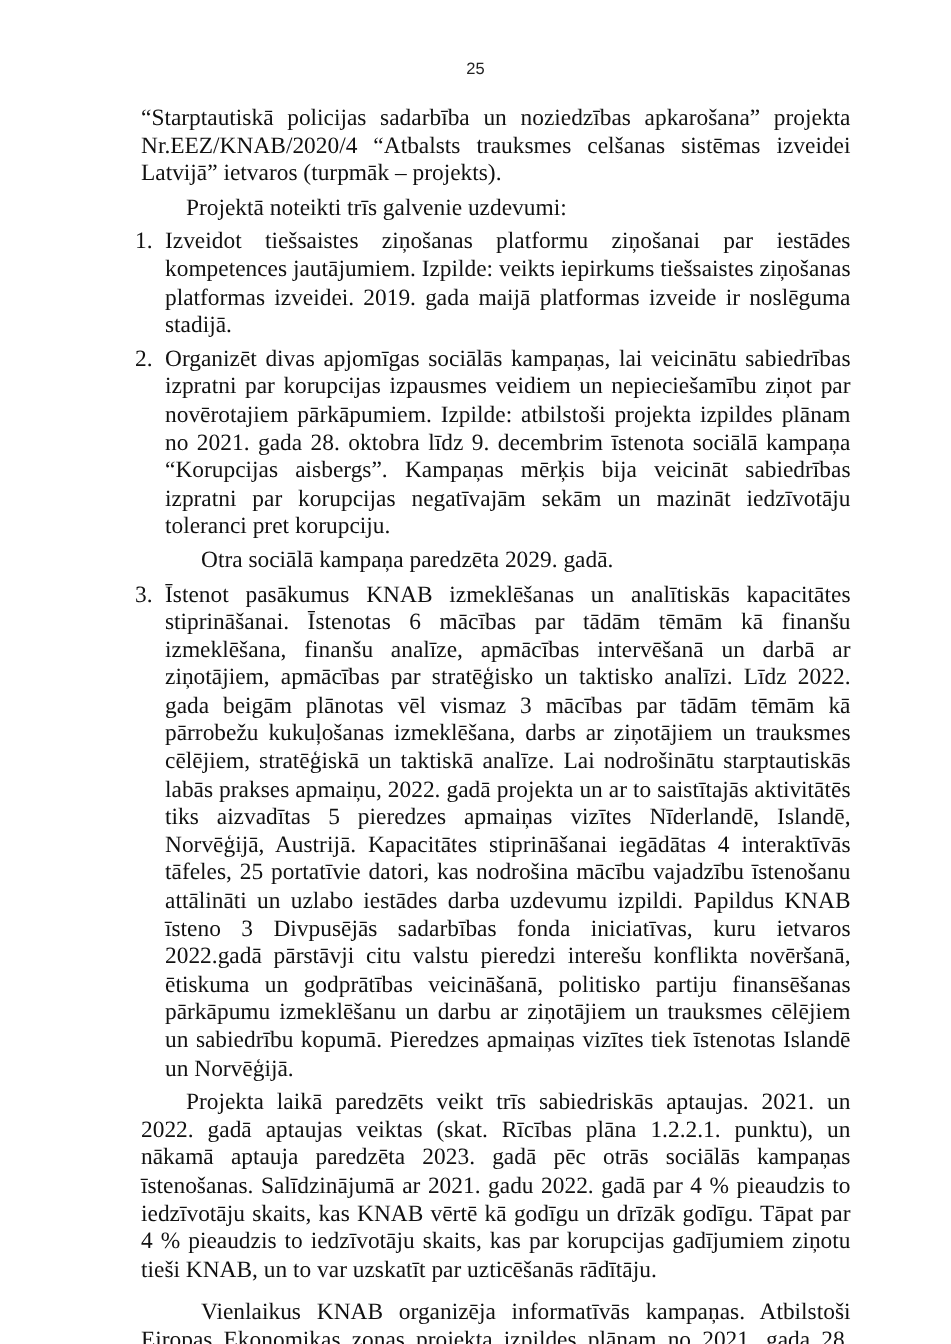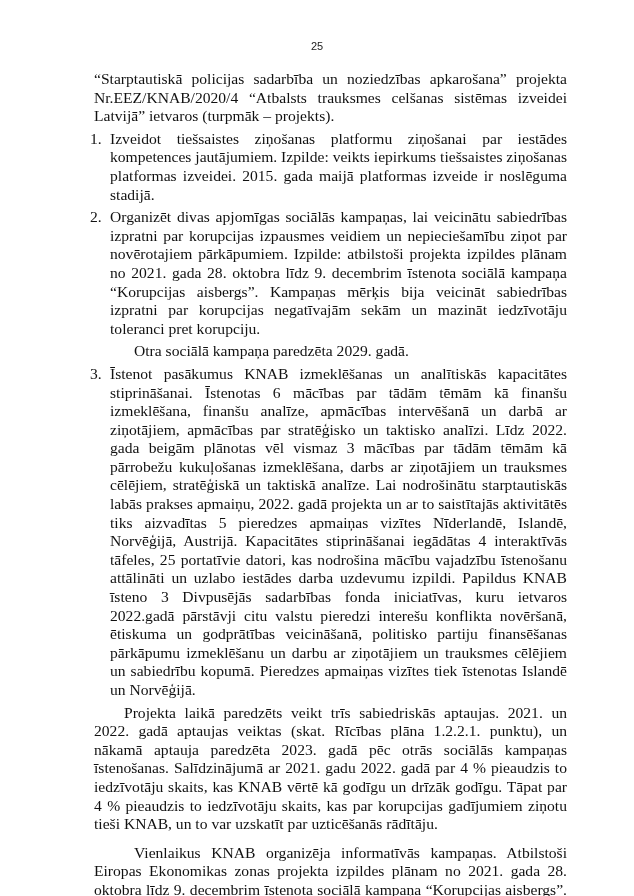--- a/index.html
+++ b/index.html
@@ -26,25 +26,26 @@
   .deep { text-indent: 42px; }
 </style>
 </head>
 <body>
 
 <div class="page">
   <div class="page-number">25</div>
 
   <div class="body">
     <p>“Starptautiskā policijas sadarbība un noziedzības apkarošana” projekta Nr.EEZ/KNAB/2020/4 “Atbalsts trauksmes celšanas sistēmas izveidei Latvijā” ietvaros (turpmāk – projekts).</p>
+    <p class="indent">Projektā noteikti trīs galvenie uzdevumi:</p>
 
     <ol>
       <li>
         <span class="num">1.</span>
-        <p>Izveidot tiešsaistes ziņošanas platformu ziņošanai par iestādes kompetences jautājumiem. Izpilde: veikts iepirkums tiešsaistes ziņošanas platformas izveidei. 2015. gada maijā platformas izveide ir noslēguma stadijā.</p>
+        <p>Izveidot tiešsaistes ziņošanas platformu ziņošanai par iestādes kompetences jautājumiem. Izpilde: veikts iepirkums tiešsaistes ziņošanas platformas izveidei. 2019. gada maijā platformas izveide ir noslēguma stadijā.</p>
       </li>
       <li>
         <span class="num">2.</span>
         <p>Organizēt divas apjomīgas sociālās kampaņas, lai veicinātu sabiedrības izpratni par korupcijas izpausmes veidiem un nepieciešamību ziņot par novērotajiem pārkāpumiem. Izpilde: atbilstoši projekta izpildes plānam no 2021. gada 28. oktobra līdz 9. decembrim īstenota sociālā kampaņa “Korupcijas aisbergs”. Kampaņas mērķis bija veicināt sabiedrības izpratni par korupcijas negatīvajām sekām un mazināt iedzīvotāju toleranci pret korupciju.</p>
         <p class="sub deep">Otra sociālā kampaņa paredzēta 2029. gadā.</p>
       </li>
       <li>
         <span class="num">3.</span>
         <p>Īstenot pasākumus KNAB izmeklēšanas un analītiskās kapacitātes stiprināšanai. Īstenotas 6 mācības par tādām tēmām kā finanšu izmeklēšana, finanšu analīze, apmācības intervēšanā un darbā ar ziņotājiem, apmācības par stratēģisko un taktisko analīzi. Līdz 2022. gada beigām plānotas vēl vismaz 3 mācības par tādām tēmām kā pārrobežu kukuļošanas izmeklēšana, darbs ar ziņotājiem un trauksmes cēlējiem, stratēģiskā un taktiskā analīze. Lai nodrošinātu starptautiskās labās prakses apmaiņu, 2022. gadā projekta un ar to saistītajās aktivitātēs tiks aizvadītas 5 pieredzes apmaiņas vizītes Nīderlandē, Islandē, Norvēģijā, Austrijā. Kapacitātes stiprināšanai iegādātas 4 interaktīvās tāfeles, 25 portatīvie datori, kas nodrošina mācību vajadzību īstenošanu attālināti un uzlabo iestādes darba uzdevumu izpildi. Papildus KNAB īsteno 3 Divpusējās sadarbības fonda iniciatīvas, kuru ietvaros 2022.gadā  pārstāvji citu valstu pieredzi interešu konflikta novēršanā, ētiskuma un godprātības veicināšanā, politisko partiju finansēšanas pārkāpumu izmeklēšanu un darbu ar ziņotājiem un trauksmes cēlējiem un sabiedrību kopumā. Pieredzes apmaiņas vizītes tiek īstenotas Islandē un Norvēģijā.</p>
       </li>

